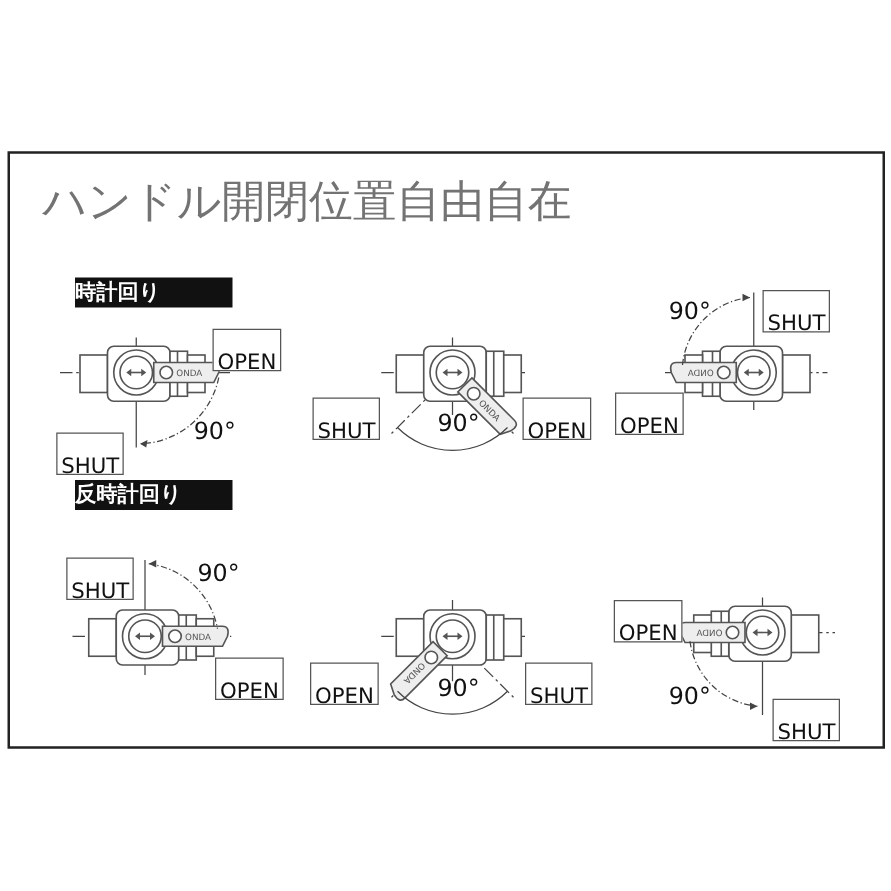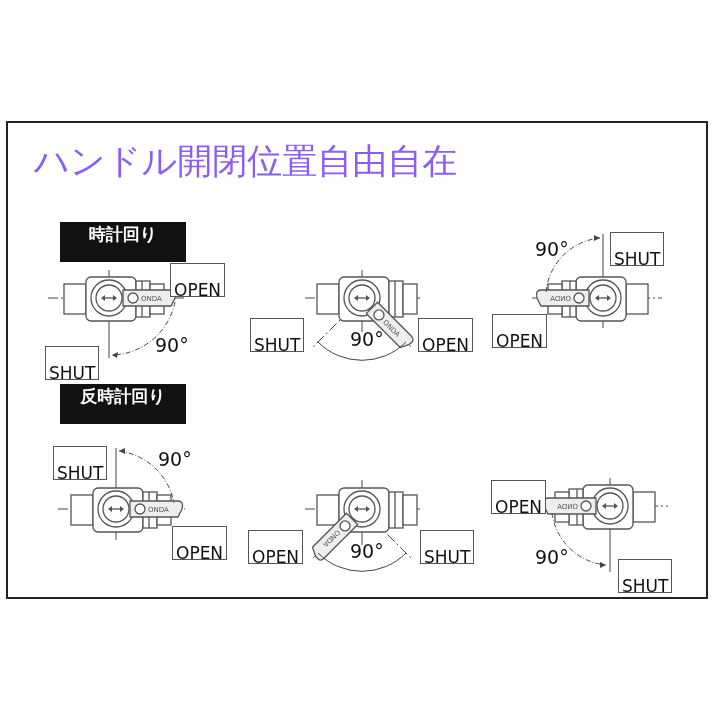--- a/index.html
+++ b/index.html
@@ -1,19 +1,19 @@
 <!DOCTYPE html>
 <html><head>
 <meta charset="utf-8">
 <style>
   html, body { margin:0; padding:0; background:#ffffff; }
   body { width:713px; height:713px; position:relative; overflow:hidden; font-family:"DejaVu Sans", sans-serif; }
   .frame { position:absolute; left:6px; top:121px; width:698px; height:474px; border:2px solid #222; background:#fff; box-sizing:content-box; }
-  .title { position:absolute; left:34px; top:138px; font-size:35px; color:#8b5cf6; letter-spacing:0px; font-family:"DejaVu Sans", sans-serif; font-weight:normal; white-space:nowrap; }
-  .section-label { position:absolute; background:#111; color:#fff; font-weight:bold; font-size:17px; text-align:center; height:40px; line-height:24px; }
+  .title { position:absolute; left:34px; top:138px; font-size:35px; color:#737373; letter-spacing:0px; font-family:"DejaVu Sans", sans-serif; font-weight:normal; white-space:nowrap; }
+  .section-label { position:absolute; background:#111; color:#fff; font-weight:bold; font-size:17px; text-align:left; height:24px; line-height:24px; }
   .tag { position:absolute; border:1.5px solid #555; background:#fff; color:#111; font-size:17px; padding:16px 3px; height:21px; line-height:21px; font-family:"DejaVu Sans", sans-serif; box-sizing:border-box; white-space:nowrap; }
   .deg { position:absolute; font-size:19px; color:#111; font-family:"DejaVu Sans", sans-serif;text-align:right; }
   svg.layer { position:absolute; left:0; top:0; }
 </style>
 </head>
 <body>
 
 <div class="frame"></div>
 
 <div class="title">ハンドル開閉位置自由自在</div>

